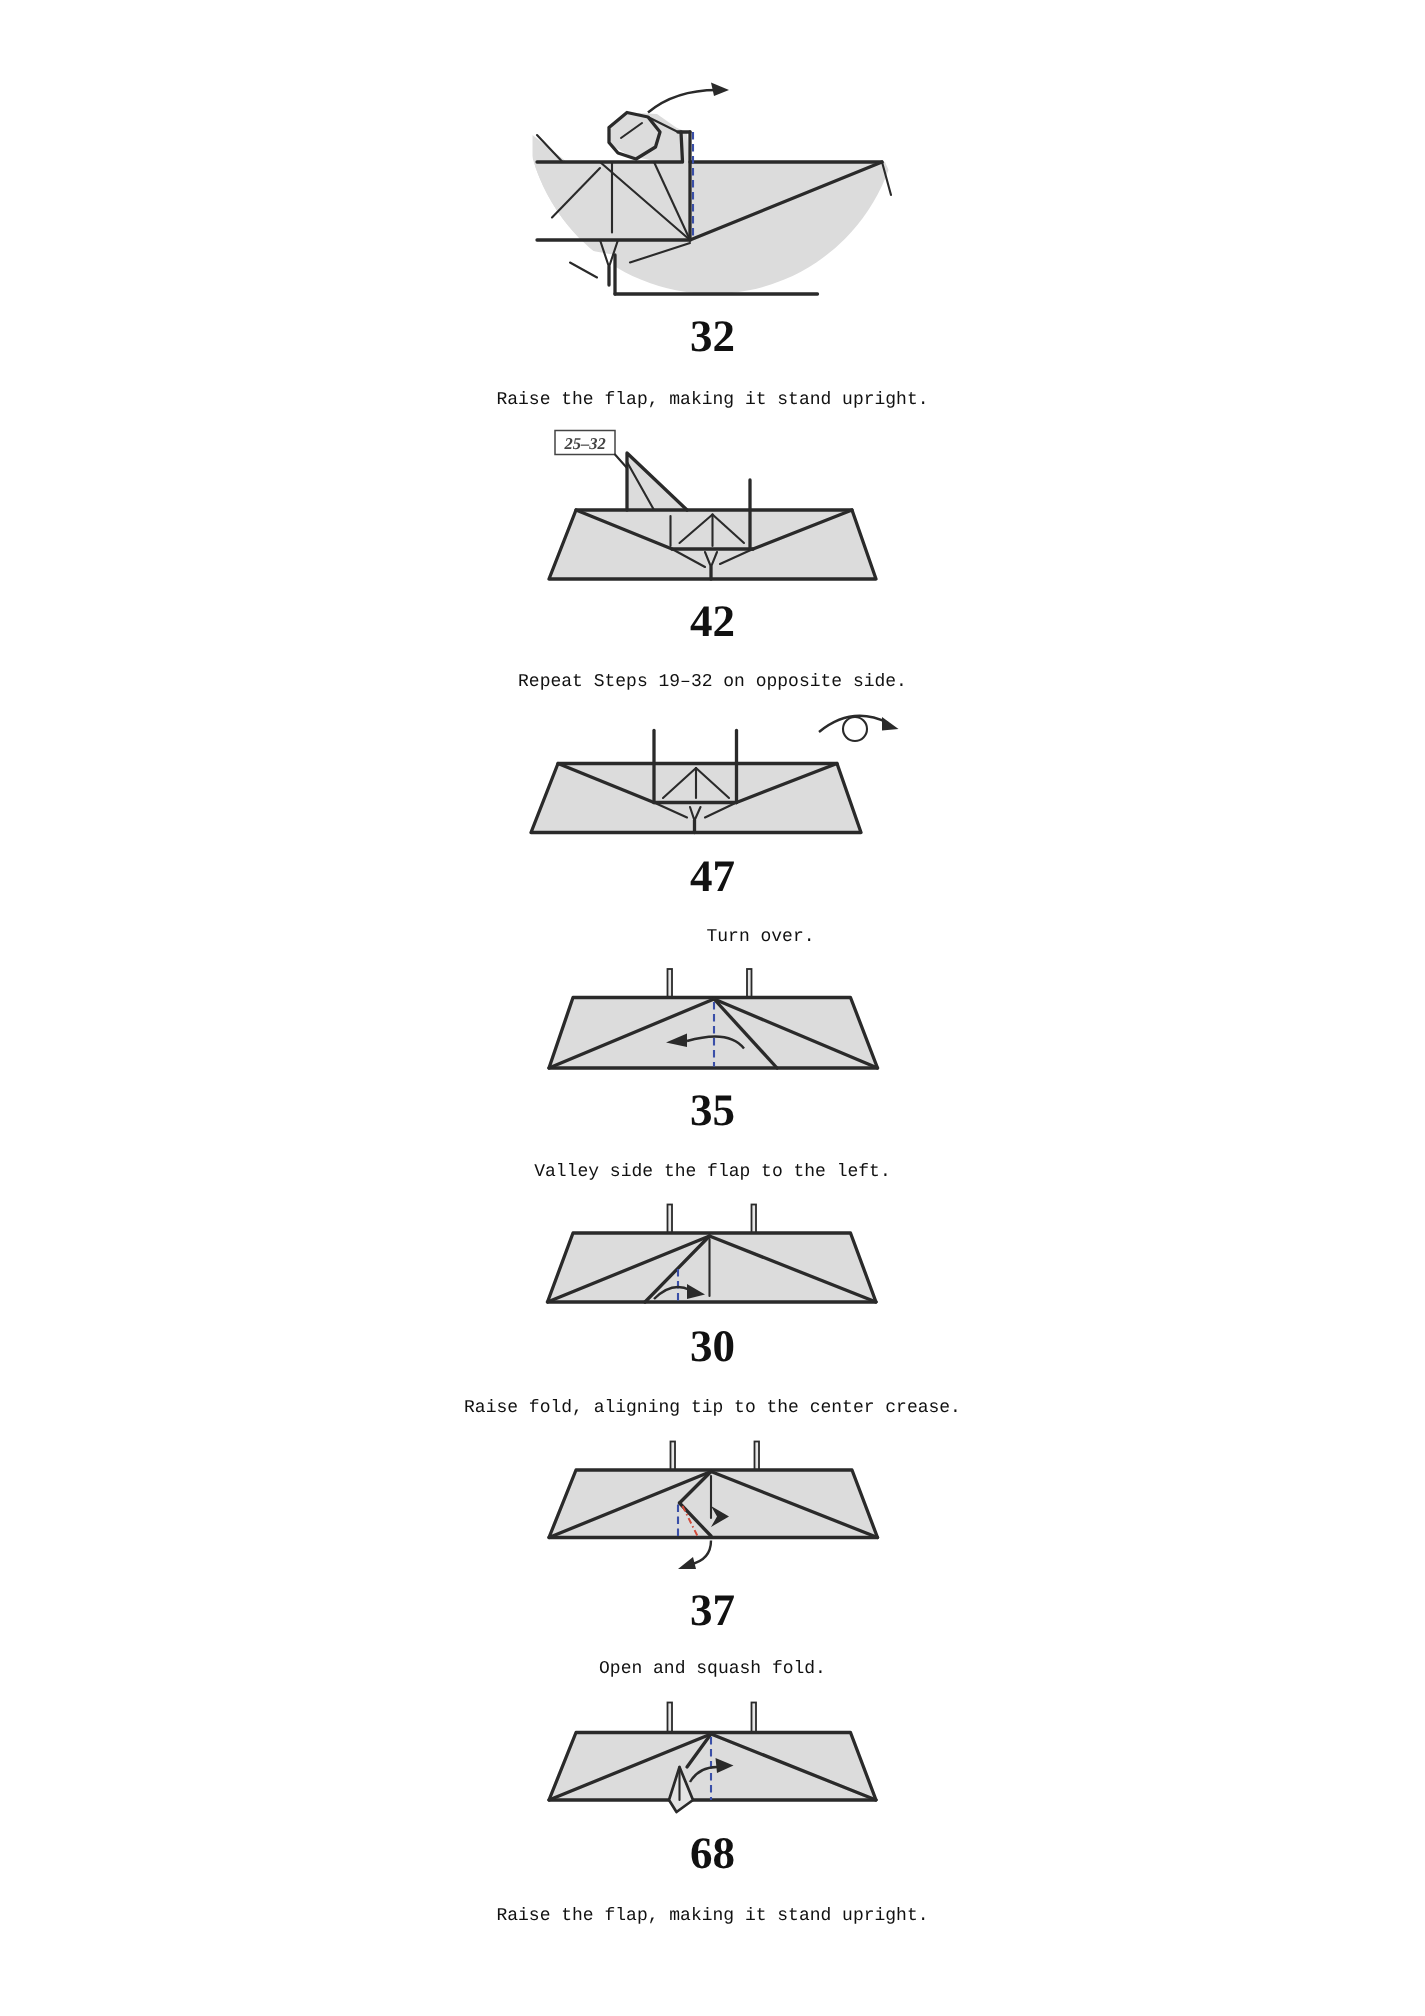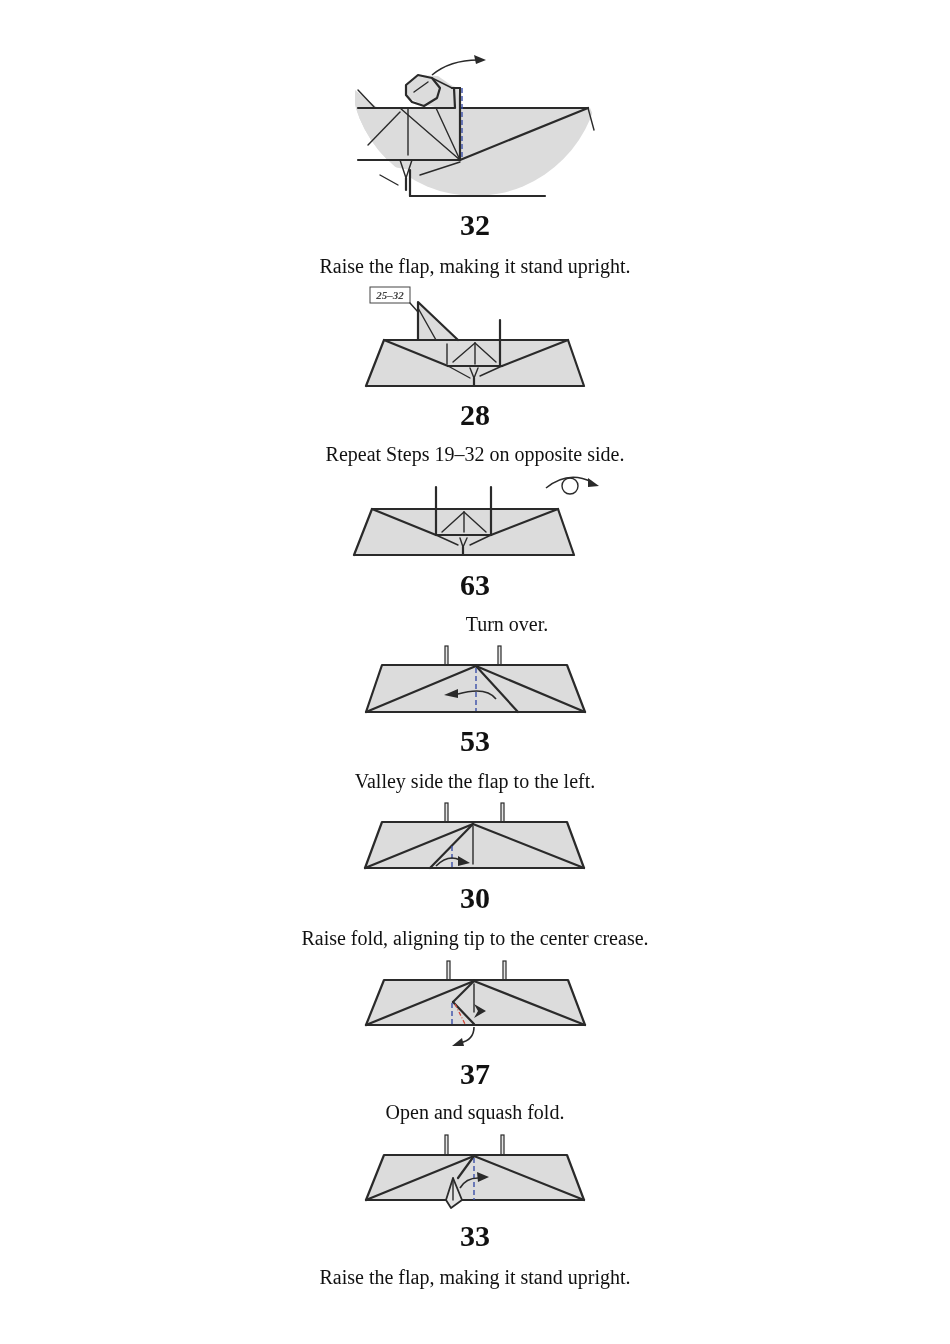--- a/index.html
+++ b/index.html
@@ -36,22 +36,23 @@
       text-align: center;
       font-weight: bold;
       font-size: 30px;
       line-height: 30px;
     }
     .caption {
       position: absolute;
       left: 0;
       width: 950px;
       text-align: center;
-      font-size: 20px;
+      font-size: 12px;
       line-height: 20px;
+      font-family: Liberation Mono, monospace;
     }
     .paper { fill: #dcdcdc; stroke: none; }
     .edge { stroke: #2a2a2a; stroke-width: 2.2; fill: none; stroke-linejoin: round; stroke-linecap: round; }
     .thin { stroke: #2a2a2a; stroke-width: 1.4; fill: none; stroke-linecap: round; }
     .valley { stroke: #3a4fa8; stroke-width: 1.4; fill: none; stroke-dasharray: 5 3; }
     .mountain { stroke: #d24a3a; stroke-width: 1.3; fill: none; stroke-dasharray: 4 2 1 2; }
     .arrow { stroke: #2a2a2a; stroke-width: 1.6; fill: none; }
     .arrowhead { fill: #2a2a2a; stroke: none; }
     .ref-box-text { font-family: "Liberation Serif", serif; font-style: italic; font-weight: bold; font-size: 11px; fill: #444; }
   </style>
@@ -133,21 +134,21 @@
       <line class="thin" x1="447" y1="344" x2="447" y2="364"></line>
       <line class="thin" x1="453" y1="362" x2="475" y2="343"></line>
       <line class="thin" x1="475" y1="343" x2="475" y2="364"></line>
       <line class="thin" x1="475" y1="343" x2="496" y2="362"></line>
       <line class="thin" x1="448" y1="366" x2="470" y2="378"></line>
       <line class="thin" x1="502" y1="366" x2="480" y2="376"></line>
       <polyline class="thin" points="470,368 474,378 478,368"></polyline>
       <line class="edge" x1="474" y1="378" x2="474" y2="386"></line>
     </svg>
   </div>
-  <div class="step-number" style="top:120px;">28</div>
+  <div class="step-number" style="top:120px;">42</div>
   <div class="caption" style="top:164px;">Repeat Steps 19–32 on opposite side.</div>
 </div>
 
 <div class="step" style="top:470px;">
   <div class="diagram">
     <svg width="950" height="90" viewBox="0 470 950 90">
       <polygon class="paper" points="372,509 558,509 574,555 354,555"></polygon>
       <polyline class="edge" points="354,555 372,509 558,509 574,555 354,555"></polyline>
       <line class="edge" x1="372" y1="509" x2="436" y2="535"></line>
       <line class="edge" x1="558" y1="509" x2="491" y2="535"></line>
@@ -162,40 +163,40 @@
       <polyline class="thin" points="460,538 463,547 467,538"></polyline>
       <line class="edge" x1="463" y1="547" x2="463" y2="555"></line>
 
       <g>
         <circle cx="570" cy="486" r="8" fill="none" stroke="#2a2a2a" stroke-width="1.4"></circle>
         <path class="arrow" d="M546,488 Q568,470 592,482"></path>
         <polygon class="arrowhead" points="599,486 588,478 588,487"></polygon>
       </g>
     </svg>
   </div>
-  <div class="step-number" style="top:100px;">63</div>
+  <div class="step-number" style="top:100px;">47</div>
   <div class="caption" style="top:144px;padding-left:32px;">Turn over.</div>
 </div>
 
 <div class="step" style="top:640px;">
   <div class="diagram">
     <svg width="950" height="80" viewBox="0 640 950 80">
       <polygon class="paper" points="382,665 567,665 585,712 366,712"></polygon>
       <rect x="445" y="646" width="3" height="19" fill="#e6e6e6" stroke="#2a2a2a" stroke-width="1.2"></rect>
       <rect x="498" y="646" width="3" height="19" fill="#e6e6e6" stroke="#2a2a2a" stroke-width="1.2"></rect>
       <polyline class="edge" points="366,712 382,665 567,665 585,712 366,712"></polyline>
       <line class="edge" x1="366" y1="712" x2="476" y2="666"></line>
       <line class="edge" x1="476" y1="666" x2="585" y2="712"></line>
       <line class="edge" x1="476" y1="666" x2="518" y2="712"></line>
       <line class="valley" x1="476" y1="668" x2="476" y2="711"></line>
       <path class="arrow" d="M496,699 Q486,686 458,694"></path>
       <polygon class="arrowhead" points="444,695 458,689 458,698"></polygon>
     </svg>
   </div>
-  <div class="step-number" style="top:86px;">53</div>
+  <div class="step-number" style="top:86px;">35</div>
   <div class="caption" style="top:131px;">Valley side the flap to the left.</div>
 </div>
 
 <div class="step" style="top:797px;">
   <div class="diagram">
     <svg width="950" height="80" viewBox="0 797 950 80">
       <polygon class="paper" points="382,822 567,822 584,868 365,868"></polygon>
       <rect x="445" y="803" width="3" height="19" fill="#e6e6e6" stroke="#2a2a2a" stroke-width="1.2"></rect>
       <rect x="501" y="803" width="3" height="19" fill="#e6e6e6" stroke="#2a2a2a" stroke-width="1.2"></rect>
       <polyline class="edge" points="365,868 382,822 567,822 584,868 365,868"></polyline>
@@ -245,15 +246,15 @@
       <line class="edge" x1="366" y1="1200" x2="474" y2="1156"></line>
       <line class="edge" x1="474" y1="1156" x2="584" y2="1200"></line>
       <line class="edge" x1="474" y1="1156" x2="458" y2="1178"></line>
       <polygon fill="#e4e4e4" stroke="#2a2a2a" stroke-width="1.8" stroke-linejoin="round" points="453,1178 446,1200 451,1208 462,1200"></polygon>
       <line class="thin" x1="453" y1="1178" x2="453" y2="1200"></line>
       <line class="valley" x1="474" y1="1158" x2="474" y2="1200"></line>
       <path class="arrow" d="M460,1188 Q466,1178 478,1178"></path>
       <polygon class="arrowhead" points="489,1177 477,1172 478,1182"></polygon>
     </svg>
   </div>
-  <div class="step-number" style="top:93px;">33</div>
+  <div class="step-number" style="top:93px;">68</div>
   <div class="caption" style="top:139px;">Raise the flap, making it stand upright.</div>
 </div>
 
 </body></html>

